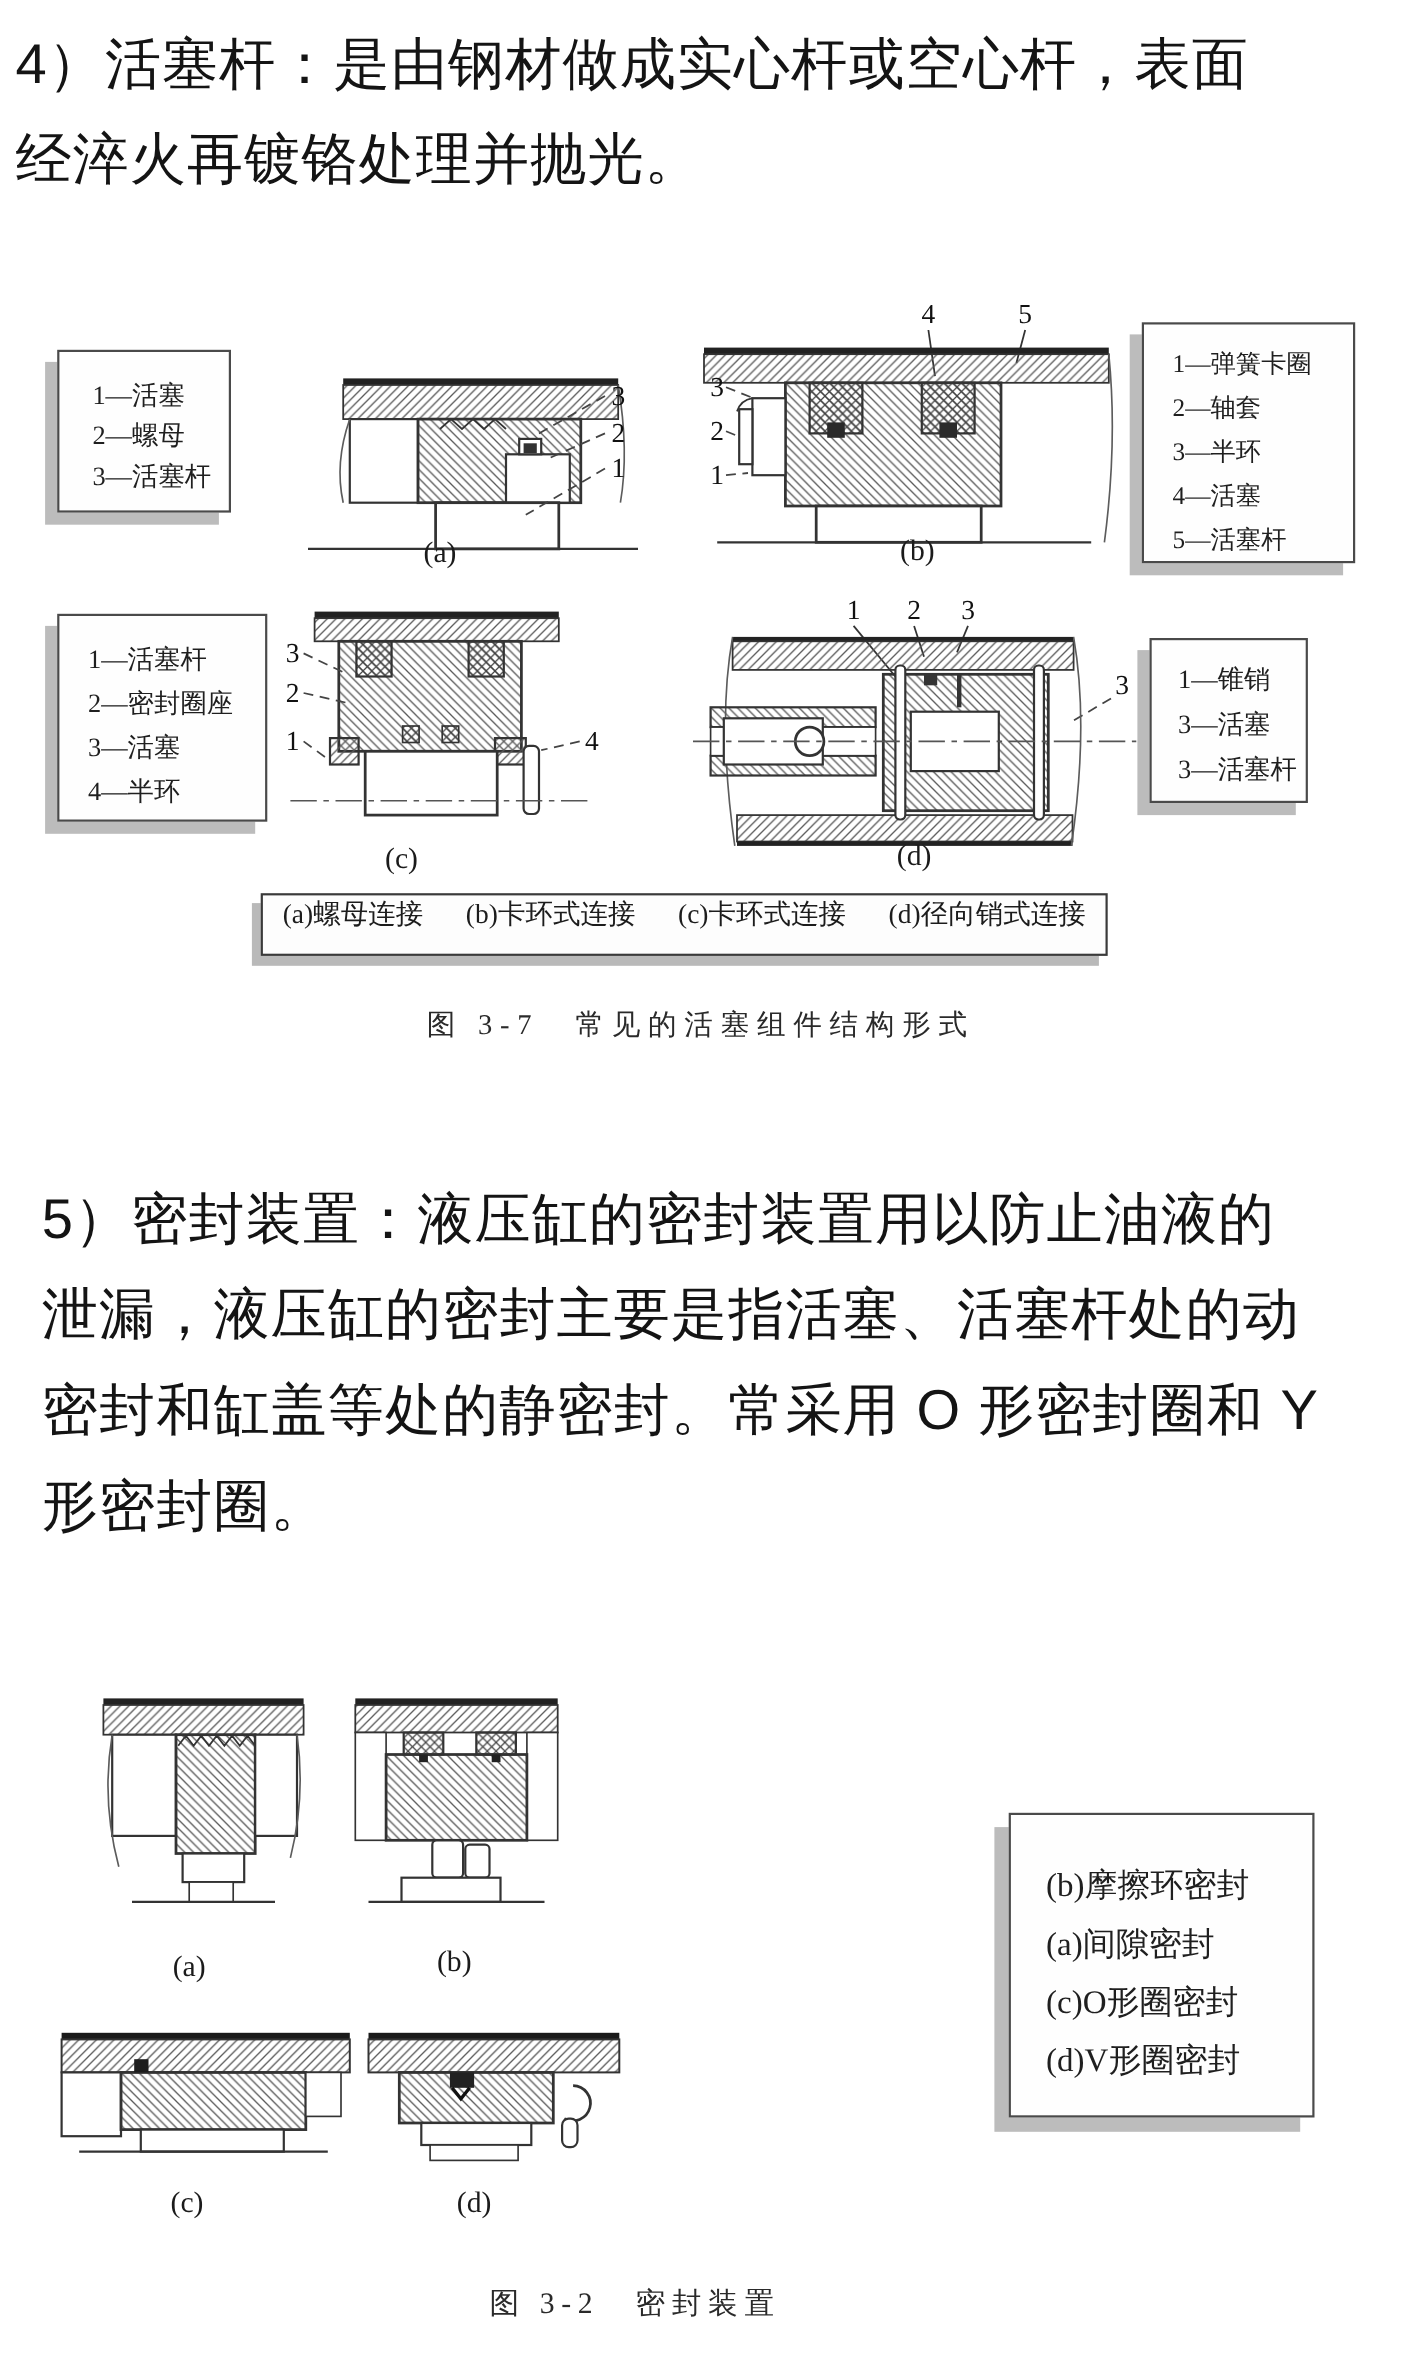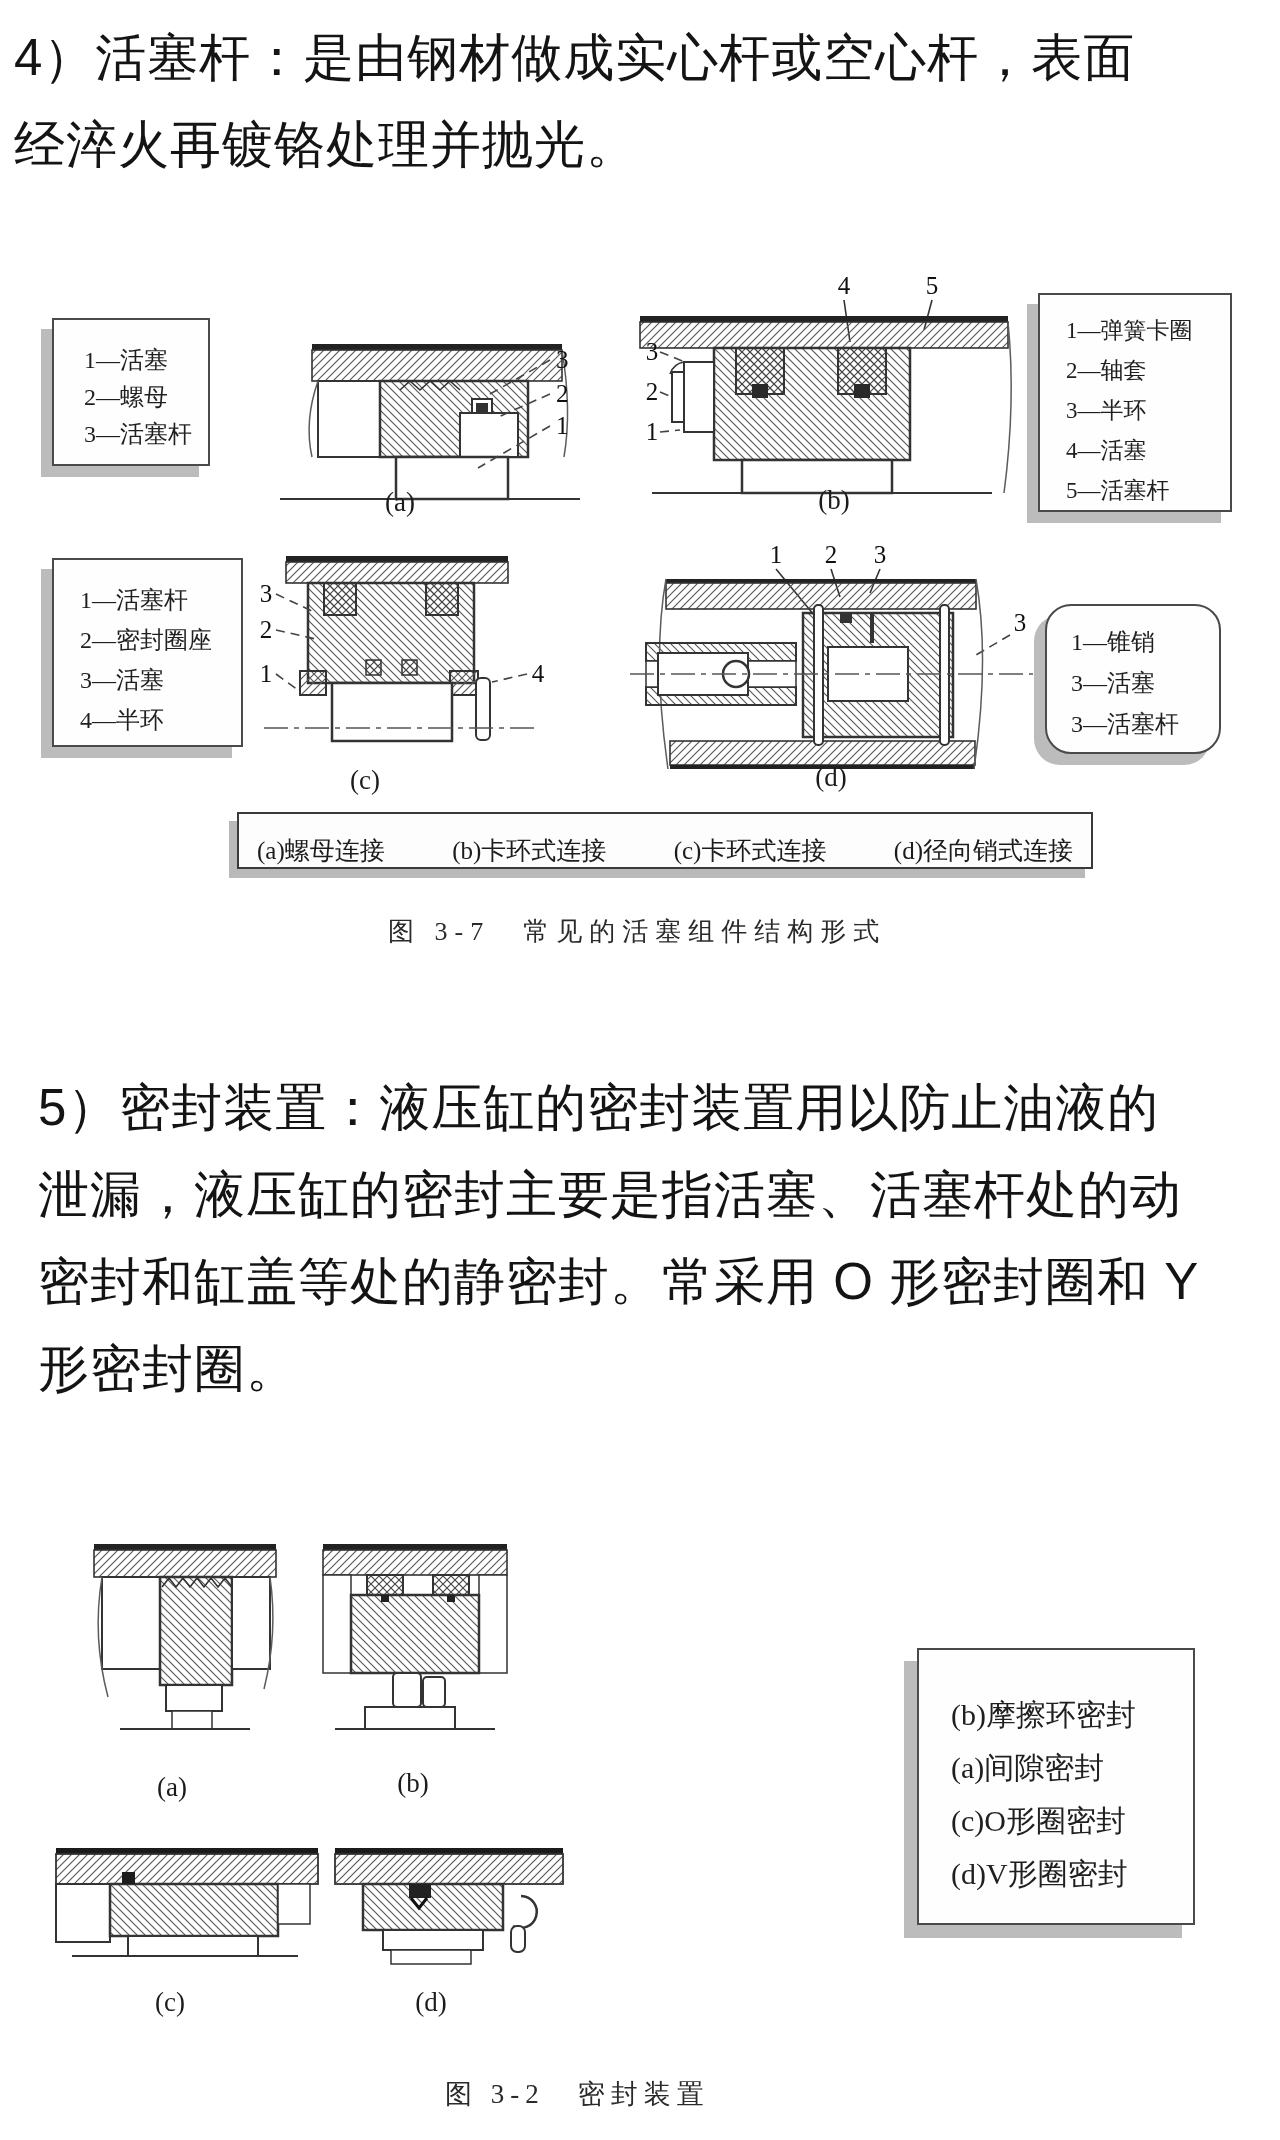--- a/index.html
+++ b/index.html
@@ -13,26 +13,26 @@
   #para4 { top:14px; }
   #para5 { top:1064px;margin-left:24px; }
   .para .ln { white-space:nowrap; }
 
   .legend-box { position:absolute; background:#fefefe; border:2px solid #4a4a4a;
                 box-shadow:-11px 11px 0 #bcbcbc; font-family:"Liberation Serif", serif;
                 color:#1f1f1f; }
   #legendA { left:52px;  top:318px;  width:158px; height:148px; padding:22px 0 0 30px; font-size:24px; line-height:37px; }
   #legendB { left:1038px; top:293px; width:194px; height:219px; padding:16px 0 0 26px; font-size:23px; line-height:40px; }
   #legendC { left:52px;  top:558px;  width:191px; height:189px; padding:20px 0 0 26px; font-size:24px; line-height:40px; }
-  #legendD { left:1045px; top:604px; width:176px; height:150px; padding:16px 0 0 24px; font-size:24px; line-height:41px;border-radius:26px; }
+  #legendD { left:1045px; top:580px; width:144px; height:150px; padding:16px 0 0 24px; font-size:24px; line-height:41px; }
   #legend38 { left:917px; top:1648px; width:278px; height:277px; padding:38px 0 0 32px; font-size:30px; line-height:53px; box-shadow:-13px 13px 0 #bcbcbc; }
 
-  #captionBar { position:absolute; left:237px; top:812px; width:856px; height:57px;
+  #captionBar { position:absolute; left:237px; top:812px; width:770px; height:57px;
     border:2px solid #3a3a3a; background:#fdfdfd; box-shadow:-8px 9px 0 #b9b9b9;
-    display:flex; align-items:flex-end; justify-content:space-between; padding:0 18px;
+    display:flex; align-items:flex-start; justify-content:space-between; padding:0 18px;
     font-family:"Liberation Serif", serif; font-size:25px; color:#1c1c1c; white-space:nowrap; }
 
   .fig-caption { position:absolute; font-family:"Liberation Serif", serif; color:#2a2a2a; white-space:nowrap; }
   #cap37 { left:388px; top:914px; font-size:26px; letter-spacing:7px; }
   #cap38 { left:445px; top:2076px; font-size:27px; letter-spacing:6px; }
 
   svg.panel { position:absolute; overflow:visible; }
   #pA37 { left:250px; top:248px; }
   #pB37 { left:622px; top:200px; }
   #pC37 { left:250px; top:538px; }

